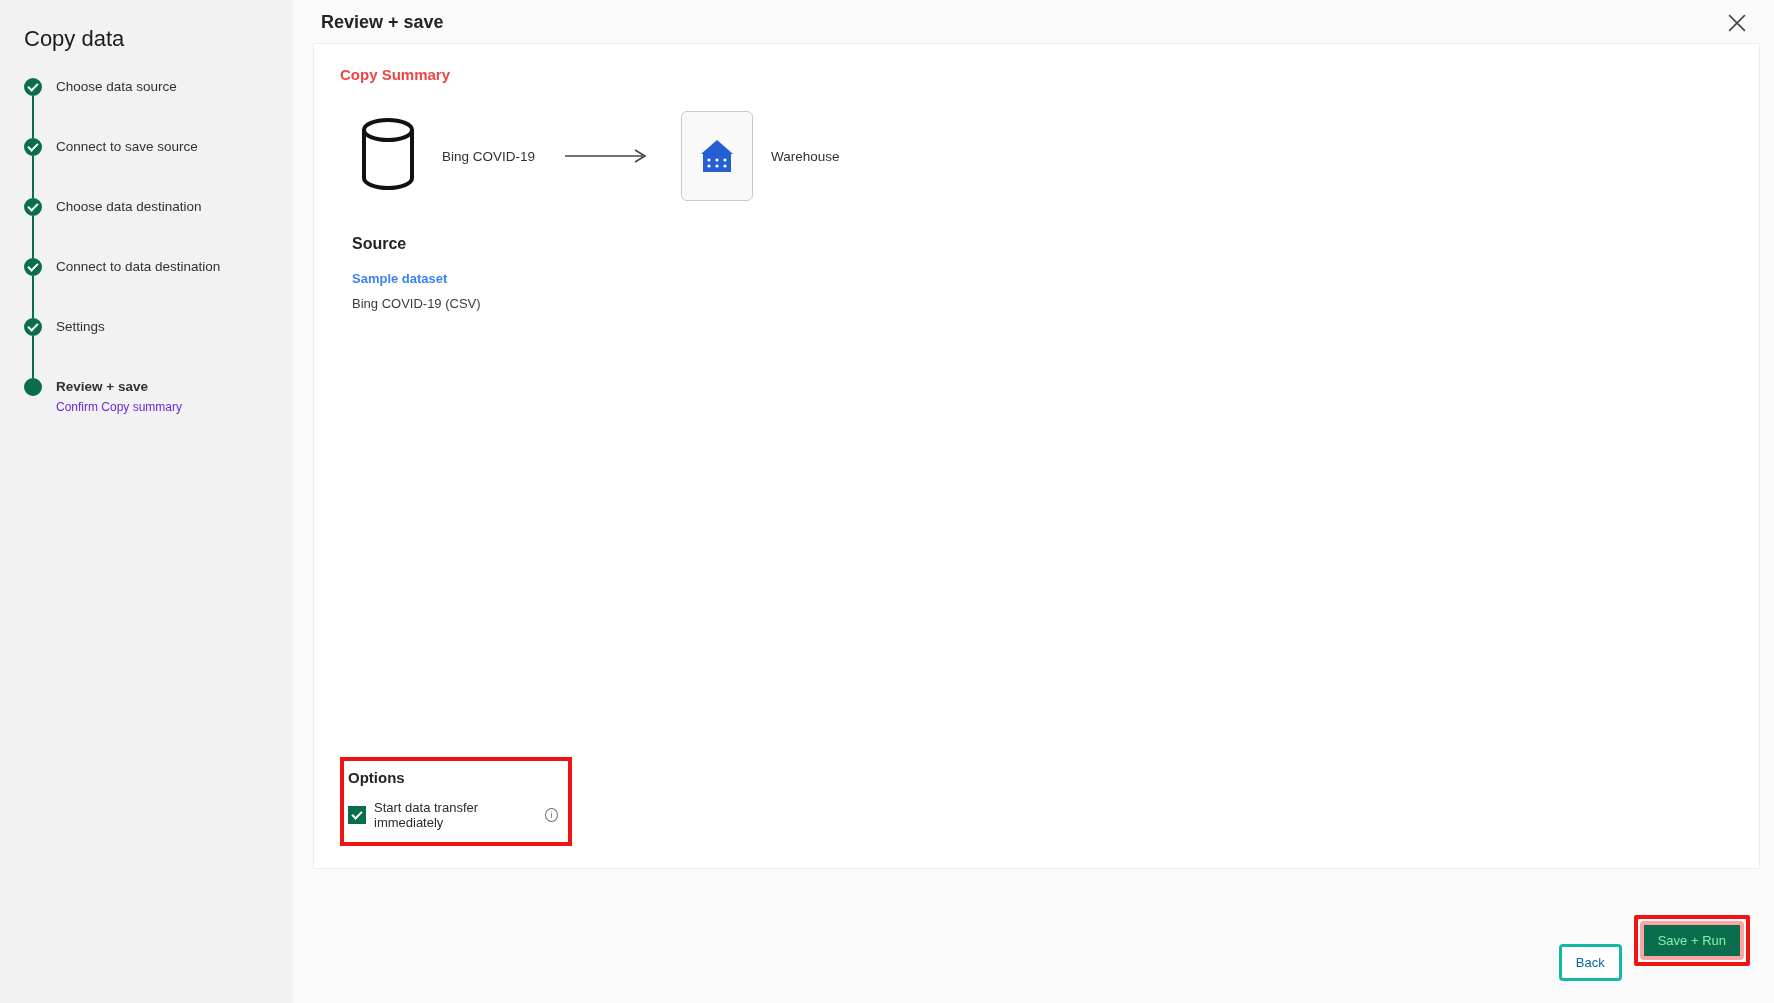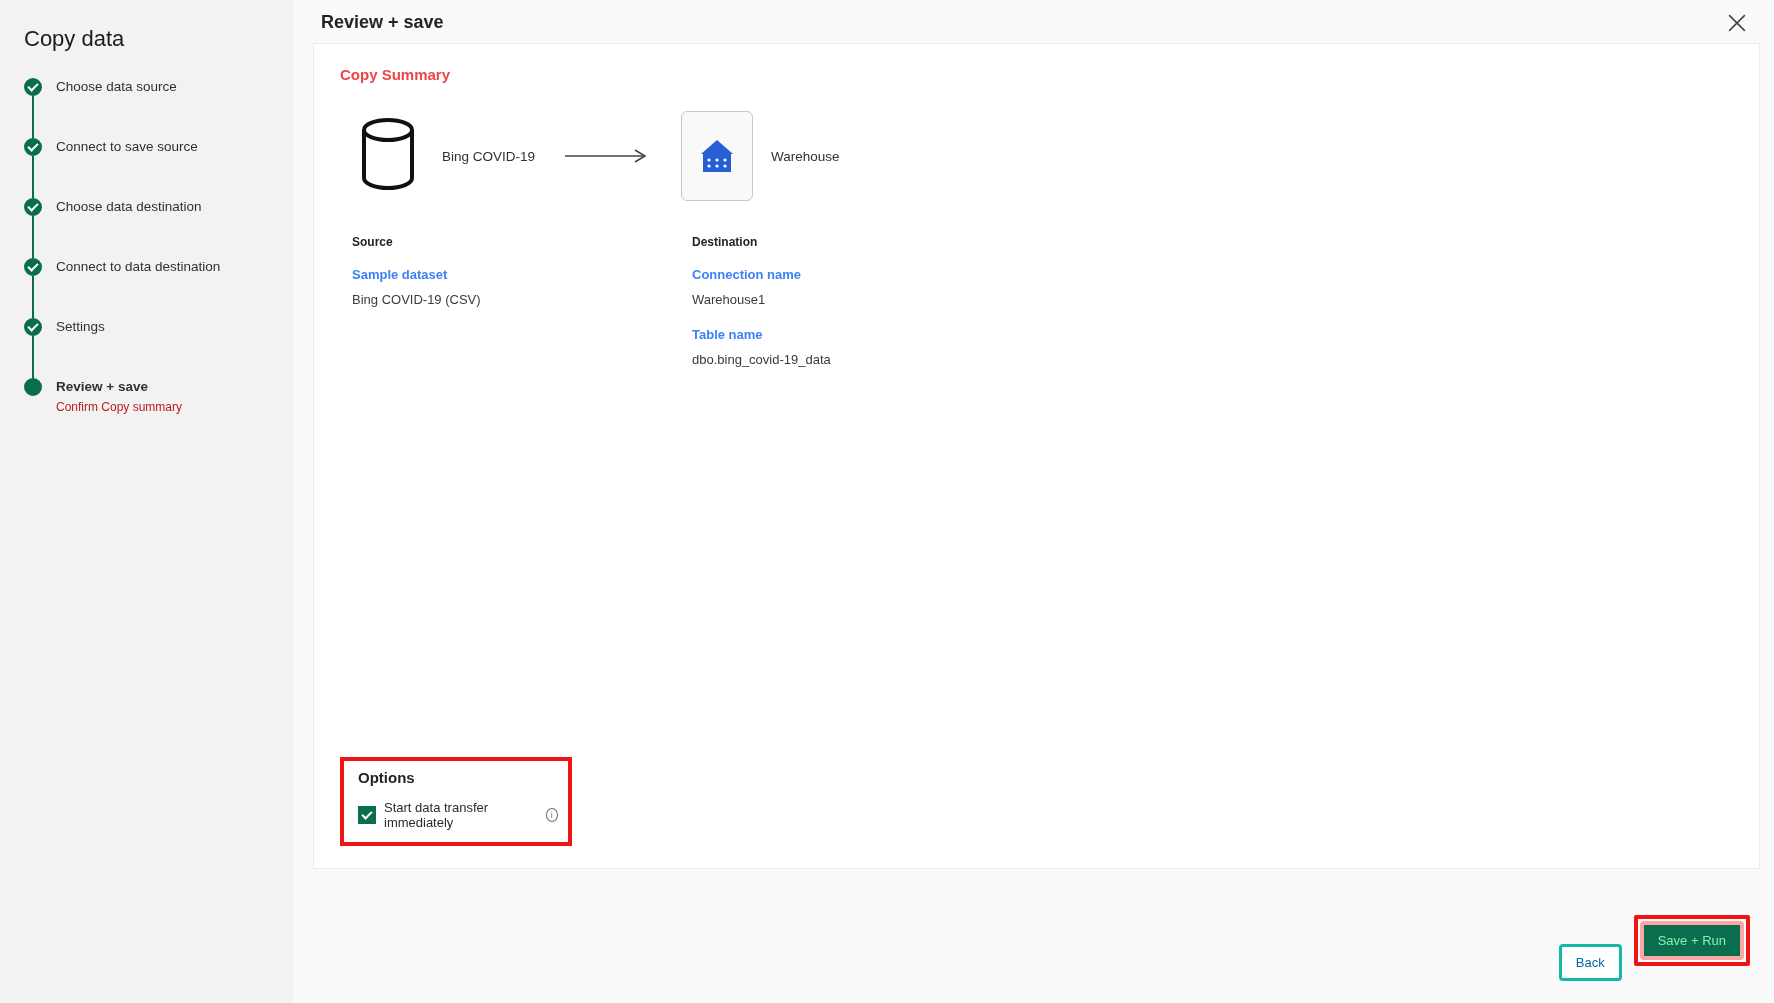--- a/index.html
+++ b/index.html
@@ -70,21 +70,21 @@
   }
   .step-text {
     margin-left: 14px;
     font-size: 13.5px;
     color: #323130;
     line-height: 18px;
   }
   .step.active .step-label { font-weight: 700; }
   .step-subtext {
     font-size: 12px;
-    color: #b91c1c;
+    color: #6d28d9;
     margin-top: 2px;
   }
 
   
   .main {
     flex: 1;
     display: flex;
     flex-direction: column;
     background: #fafafa;
     position: relative;
@@ -147,21 +147,21 @@
   .arrow { width: 90px; }
 
   .details {
     display: flex;
     gap: 0;
     margin-left: 12px;
   }
   .col-source { width: 340px; }
   .col-dest   { width: 400px; }
   .col h3 {
-    font-size: 12px;
+    font-size: 16px;
     font-weight: 600;
     margin-bottom: 18px;
     color: #242424;
   }
   .kv-label {
     font-size: 13px;
     font-weight: 600;
     color: #3b82f6;
     margin-bottom: 10px;
   }
@@ -169,21 +169,21 @@
     font-size: 13px;
     color: #3b3b3b;
     margin-bottom: 20px;
   }
 
   
   .options {
     margin-top: auto;
     width: 232px;
     border: 4px solid #ef1313;
-    padding: 8px 10px 12px 14px;
+    padding: 8px 10px 12px 4px;
   }
   .options h2 {
     font-size: 15px;
     font-weight: 600;
     margin-bottom: 14px;
     color: #242424;
   }
   .chk-row {
     display: flex;
     align-items: center;
@@ -353,27 +353,20 @@
         <span class="node-label">Warehouse</span>
       </div>
     </div>
 
     <div class="details">
       <div class="col col-source">
         <h3>Source</h3>
         <div class="kv-label">Sample dataset</div>
         <div class="kv-value">Bing COVID-19 (CSV)</div>
       </div>
-      <div class="col col-dest">
-        <h3>Destination</h3>
-        <div class="kv-label">Connection name</div>
-        <div class="kv-value">Warehouse1</div>
-        <div class="kv-label">Table name</div>
-        <div class="kv-value">dbo.bing_covid-19_data</div>
-      </div>
     </div>
 
     <div class="options">
       <h2>Options</h2>
       <div class="chk-row">
         <div class="chk"></div>
         <span>Start data transfer immediately</span>
         <span class="info-icon">i</span>
       </div>
     </div>

